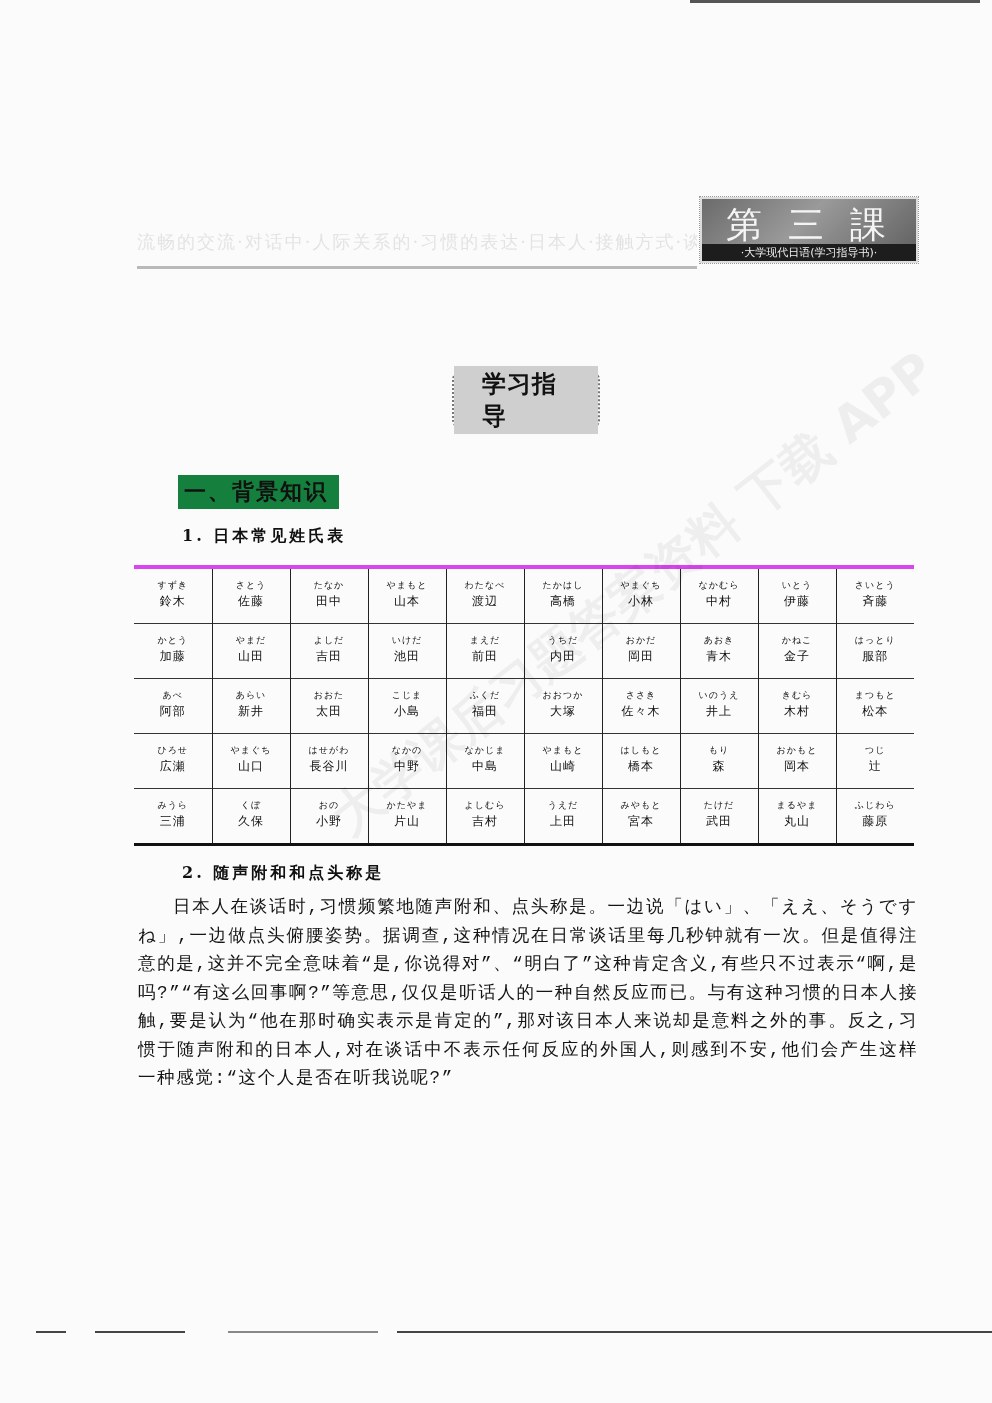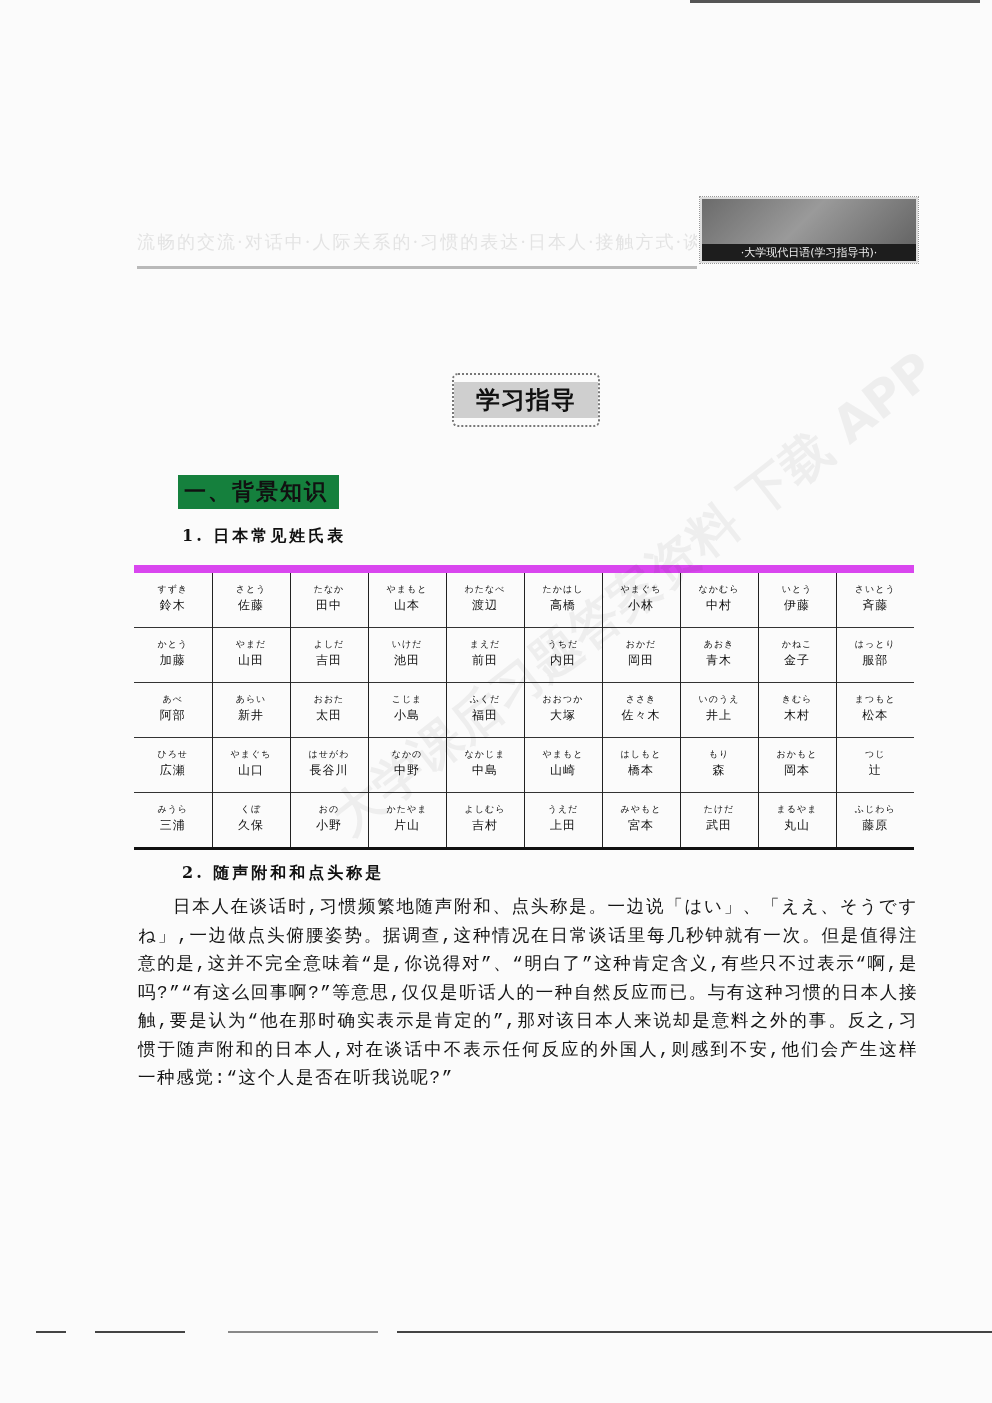--- a/index.html
+++ b/index.html
@@ -30,37 +30,37 @@
     position: absolute; left: 0; right: 0; bottom: 0; height: 17px; background: #1d1d1d;
     color: #f0f0f0; font-size: 11px; text-align: center; line-height: 18px;
     font-family: "DejaVu Sans", sans-serif;
   }
   .guide-box {
     position: absolute; left: 452px; top: 373px; width: 148px; height: 54px;
     border: 2px dotted #777; border-radius: 6px; box-sizing: border-box;
     display: flex; align-items: center; justify-content: center;
   }
   .guide-title {
-    background: #cfcfcf; padding: 2px 22px; font-size: 24px; font-weight: bold;
+    background: #cfcfcf; padding: 2px 28px; font-size: 24px; font-weight: bold;
     font-family: "DejaVu Sans", sans-serif; color: #111; letter-spacing: 1px;
   }
   .section-title {
     position: absolute; left: 178px; top: 475px; width: 155px; height: 34px;
     background: #15803d; font-size: 22px; font-weight: bold; line-height: 34px;
     padding-left: 6px; font-family: "DejaVu Sans", sans-serif; letter-spacing: 2px;
   }
   .sub-heading {
     position: absolute; left: 182px; font-size: 16px; font-weight: bold; letter-spacing: 3px;
     font-family: "DejaVu Serif", serif;
     text-align: center;
   }
   .surname-table {
     position: absolute; left: 134px; top: 565px; width: 780px;
     border-collapse: collapse; table-layout: fixed;
-    border-top: 8px solid #d946ef; border-bottom: 3px solid #111;
+    border-top: 4px solid #d946ef; border-bottom: 3px solid #111;
   }
   .surname-table td {
     border-left: 1px solid #222; border-right: 1px solid #222; border-top: 1px solid #333;
     height: 54px; text-align: center; vertical-align: middle; padding: 0;
   }
   .surname-table td:first-child { border-left: none; }
   .surname-table td:last-child { border-right: none; }
   .ruby { display: block; font-size: 9px; line-height: 10px; font-family: "DejaVu Sans", sans-serif; letter-spacing: 1px; }
   .kanji { display: block; font-size: 12px; line-height: 22px; font-family: "DejaVu Sans", sans-serif; letter-spacing: 1px; }
   .body-text {
@@ -78,20 +78,21 @@
 </head>
 <body>
 
 <div class="top-line"></div>
 
 <div class="header-band">
   <div class="header-ghost">流畅的交流·对话中·人际关系的·习惯的表达·日本人·接触方式·谈话</div>
 </div>
 
 <div class="lesson-badge">
+  <div class="lesson-title">第三課</div>
   <div class="lesson-subtitle">·大学现代日语(学习指导书)·</div>
 </div>
 
 <div class="guide-box">
   <span class="guide-title">学习指导</span>
 </div>
 
 <div class="section-title">一、背景知识</div>
 
 <div class="sub-heading" style="top:526px">1. 日本常见姓氏表</div>

